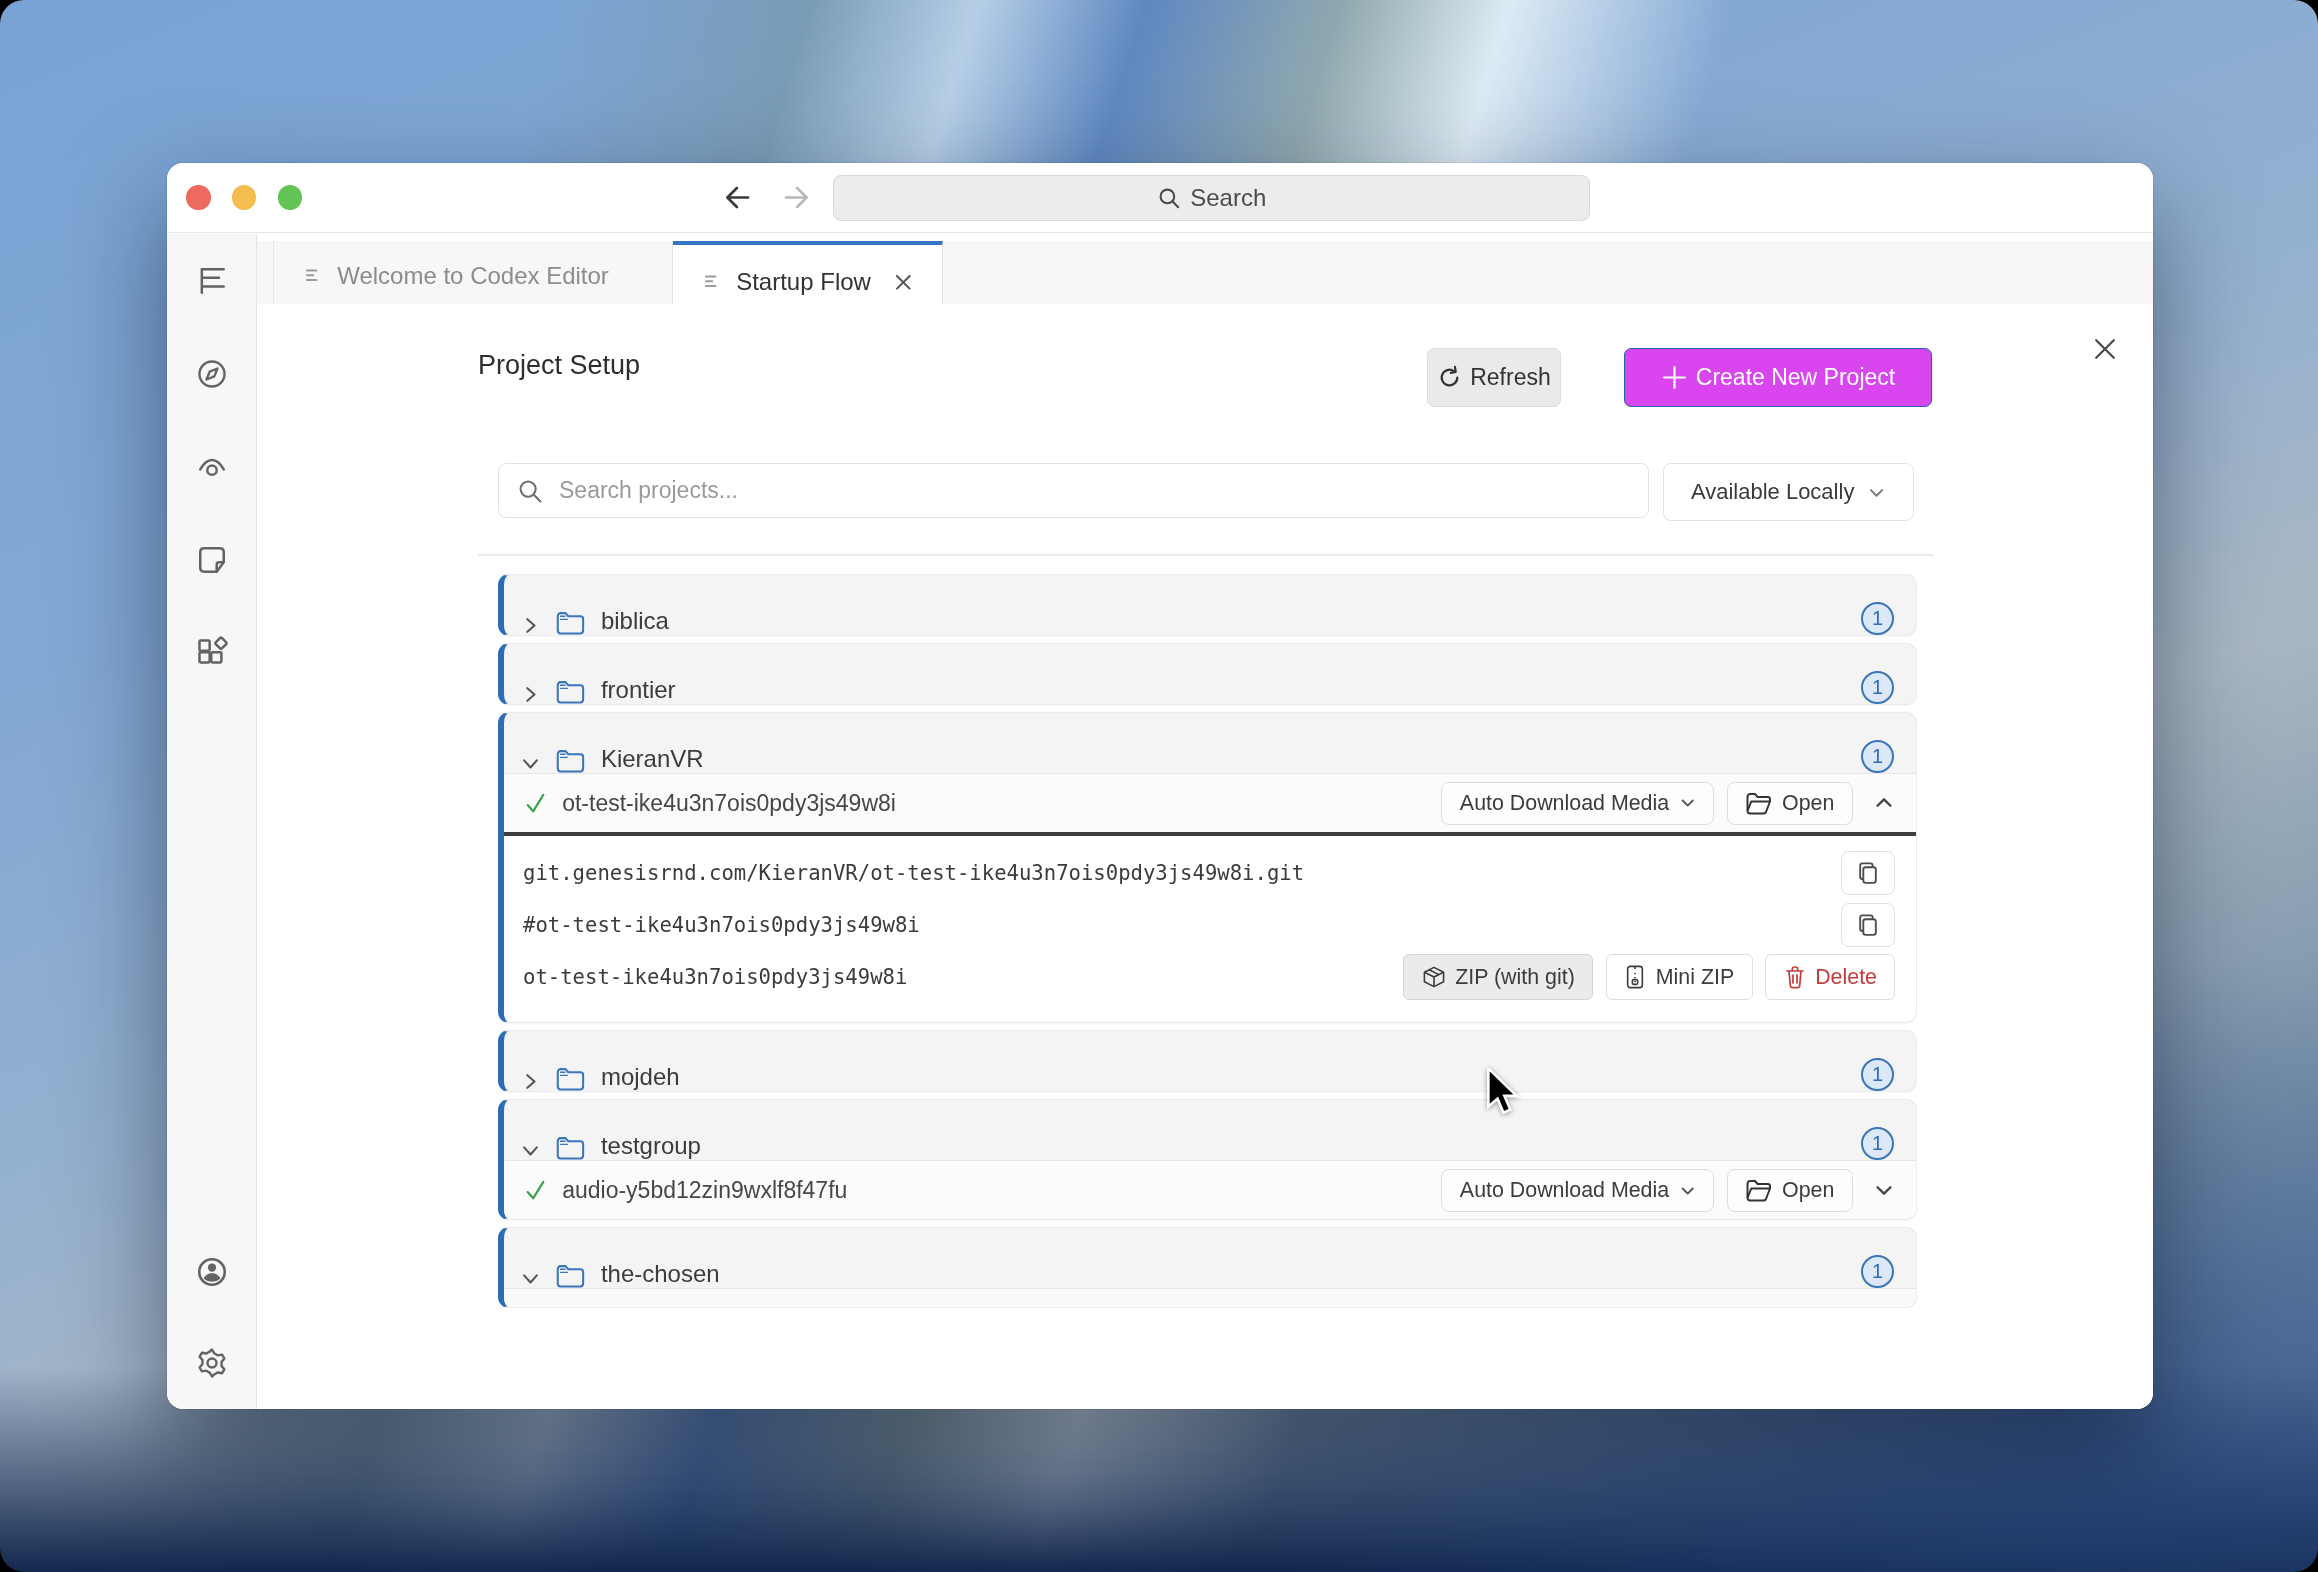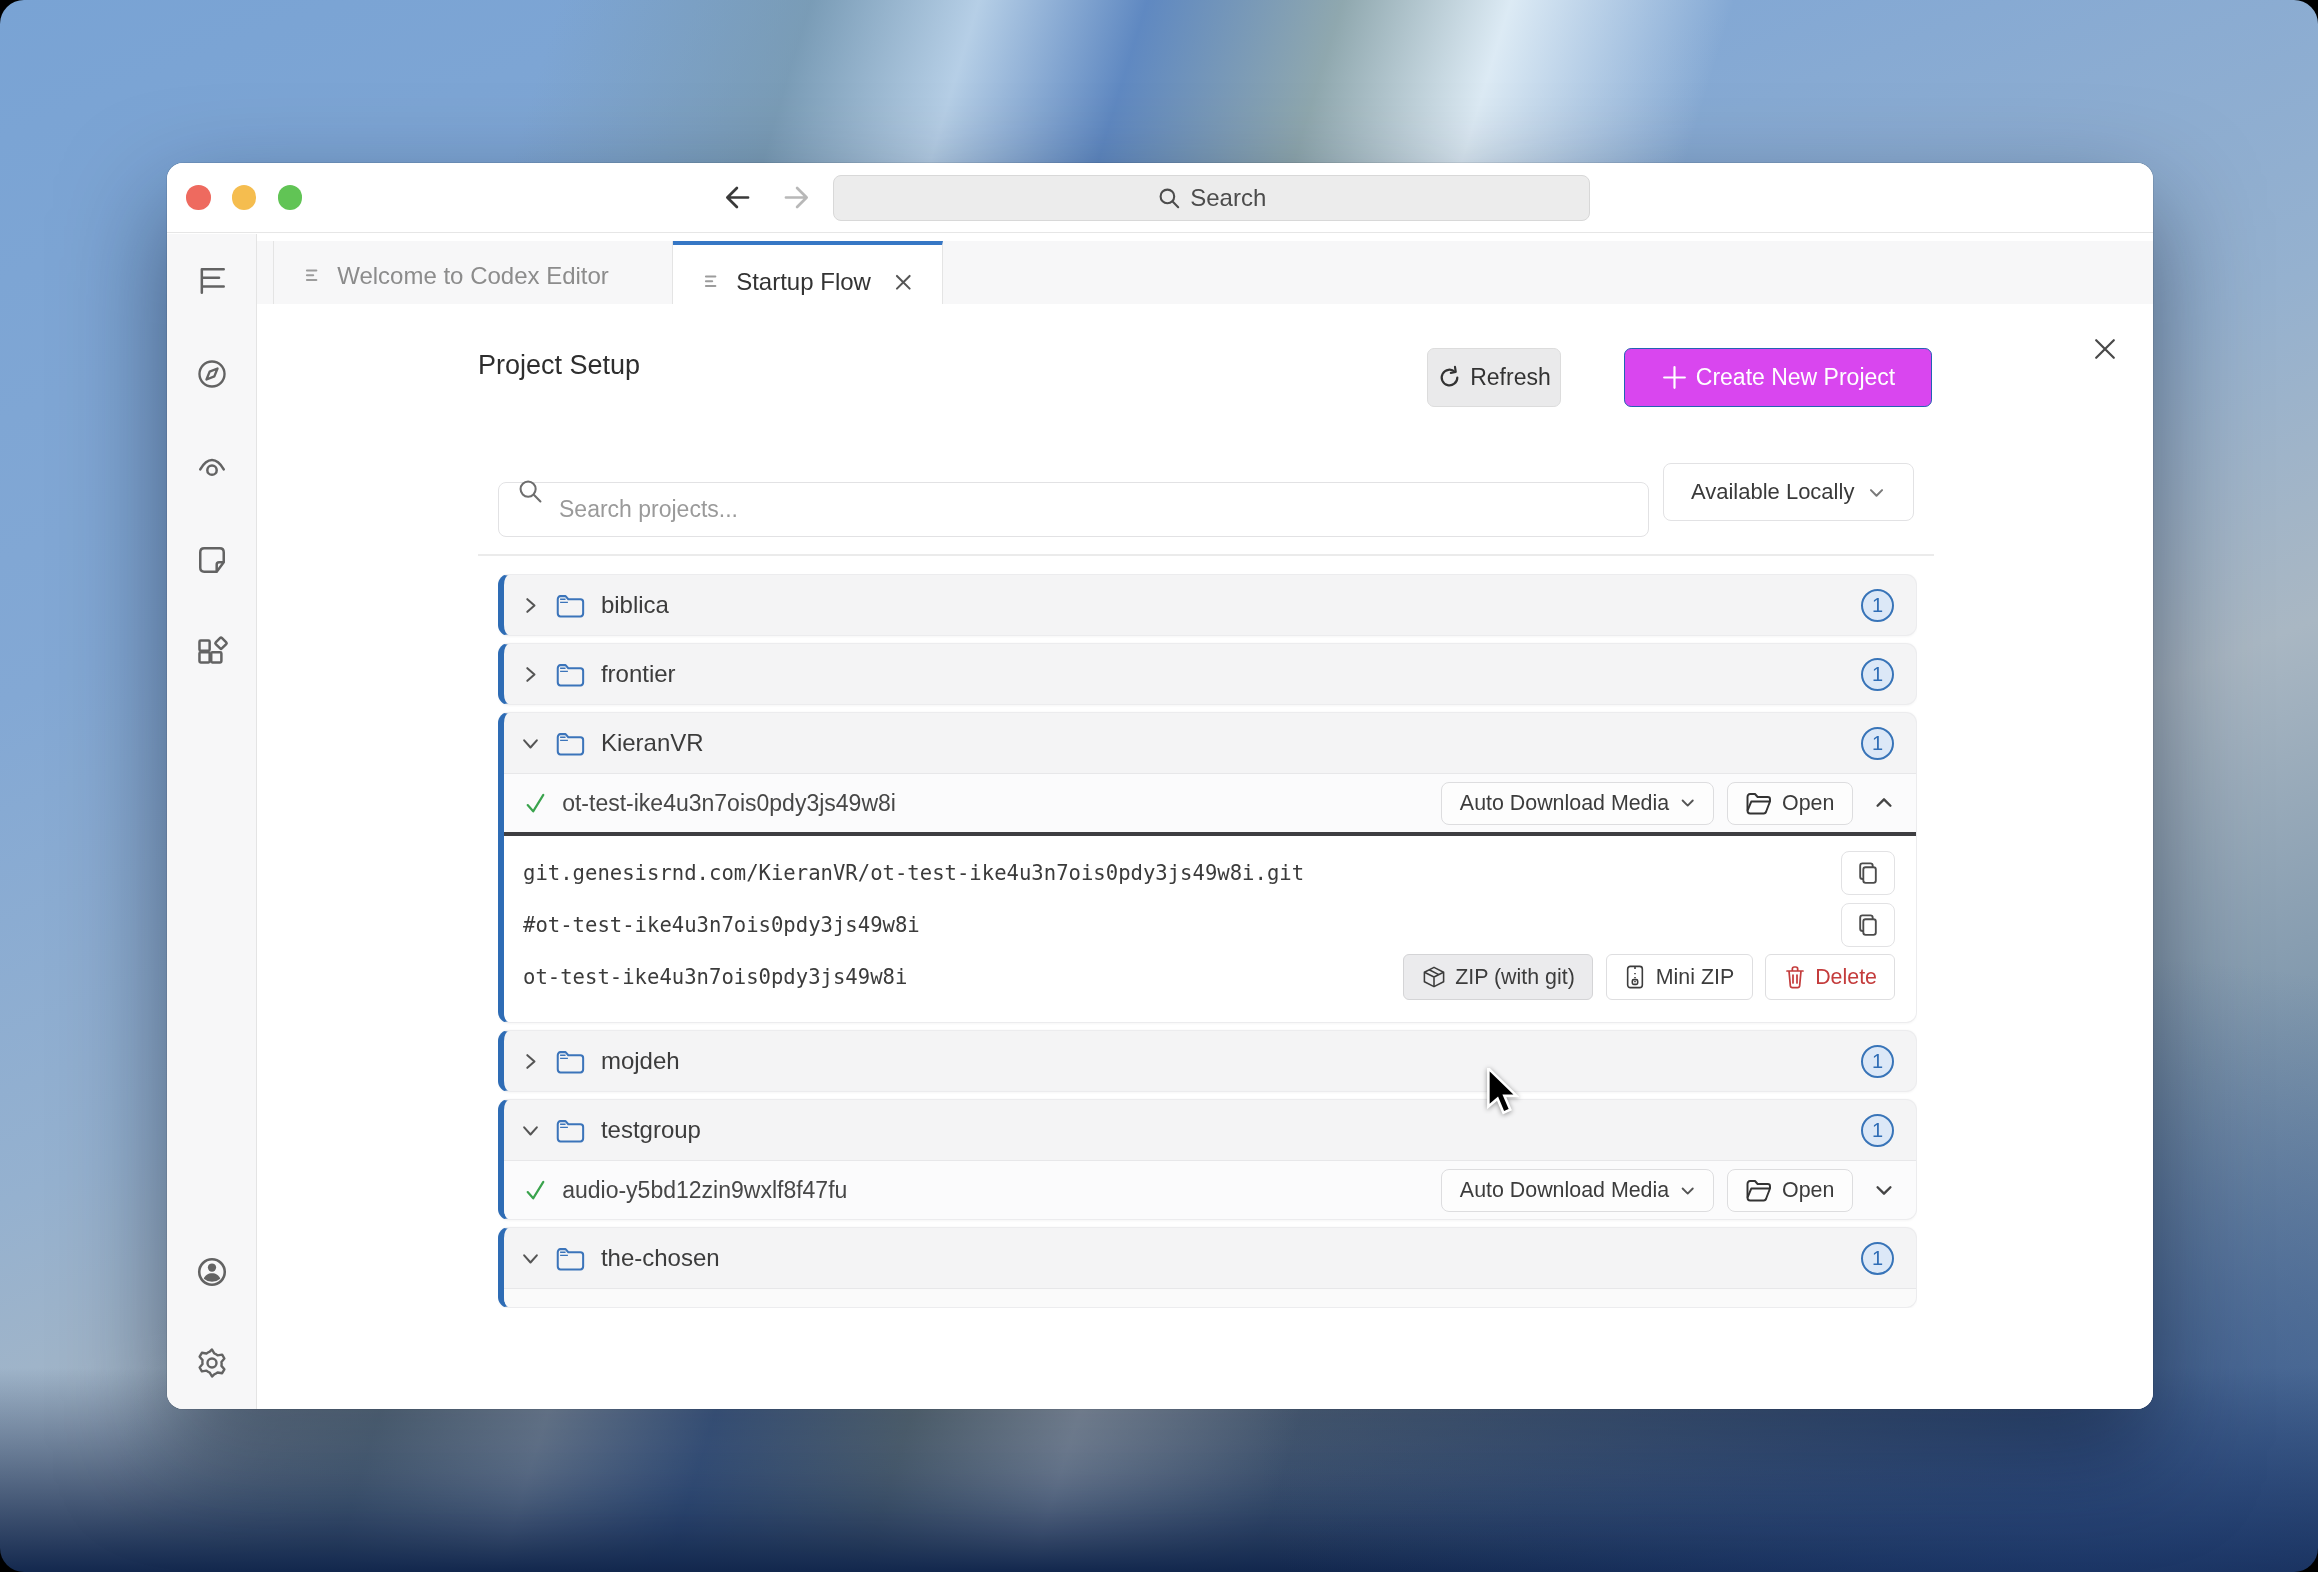--- a/index.html
+++ b/index.html
@@ -51,37 +51,37 @@
   
   .content { position:absolute; left:90px; top:141px; right:0; bottom:0; background:#fff; border-radius:0 0 16px 0; overflow:hidden; }
   .panel-close { position:absolute; top:28.5px; right:32px; width:32px; height:32px; color:#4a4a4a; cursor:pointer; }
   .panel-title { position:absolute; left:221px; top:46px; font-size:27px; color:#2e2e2e; font-weight:500; }
   .btn { display:inline-flex; align-items:center; justify-content:center; gap:8px; border-radius:7.1px; font-size:23px; cursor:pointer; white-space:nowrap; }
   .btn-refresh { position:absolute; left:1170px; top:44px; width:134px; height:59px; background:#eaeaeb; border:0.8px solid #dcdcdc; color:#333; }
   .btn-create { position:absolute; left:1367px; top:44px; width:308px; height:59px; background:#d946ef; border:0.8px solid #2461b3; color:#fff; }
   .search-input-wrap { position:absolute; left:241px; top:159px; width:1151px; height:55px; }
   .search-input-wrap input {
     width:100%; height:100%; border:1.6px solid #e2e2e4; border-radius:8px; background:#fff;
-    font-size:23px; color:#333; padding:0 19px 0 60px; outline:none; font-family:"Liberation Sans", sans-serif;margin-top:19px;
+    font-size:23px; color:#333; padding:0 19px 0 60px; outline:none; font-family:"Liberation Sans", sans-serif;
   }
   .search-input-wrap input::placeholder { color:#9a9a9a; }
   .search-input-wrap .mag { position:absolute; left:19px; top:15px; color:#6e6e6e; }
   .filter-btn {
     position:absolute; left:1406px; top:159px; width:251px; height:58px;
     background:#fff; border:1.6px solid #e2e2e4; border-radius:8px;
     display:flex; align-items:center; justify-content:center; gap:12.7px; font-size:22px; color:#3a3a3a; cursor:pointer;
   }
   .top-divider { position:absolute; left:221px; top:250px; width:1456px; height:1.6px; background:#ebebeb; }
   
   .plist { position:absolute; left:241px; top:270px; width:1419px; max-height:796px; overflow:hidden; display:flex; flex-direction:column; gap:7.1px; }
   .card {
     background:#f4f4f5; border:0.8px solid #ececee; border-left:6.3px solid #2e6cb5;
     border-radius:11px; flex:none; overflow:hidden; box-shadow:0 0.8px 2.4px rgba(0,0,0,.04);
   }
-  .g-header { height:60px; display:flex; align-items:center; gap:16px; padding:0 22px 0 17.4px; cursor:pointer; }
+  .g-header { height:60px; display:flex; align-items:flex-end; gap:16px; padding:0 22px 0 17.4px; cursor:pointer; }
   .chev { width:19px; height:19px; color:#555; flex:none; }
   .folder-ic { width:28.5px; height:25px; color:#3b74ba; flex:none; }
   .g-name { font-size:24px; color:#3c3c3c; }
   .badge {
     margin-left:auto; width:33px; height:33px; border-radius:50%;
     border:2.4px solid #3874b8; background:#dce8f7; color:#2f6db6;
     display:flex; align-items:center; justify-content:center; font-size:20px; font-weight:500;
   }
   .entry-row { height:59px; background:#fbfbfc; border-top:0.8px solid #e7e7e9; display:flex; align-items:center; gap:14.2px; padding:0 20.6px 0 19px; }
   .check-ic { width:25px; height:25px; color:#3aa34d; flex:none; }

